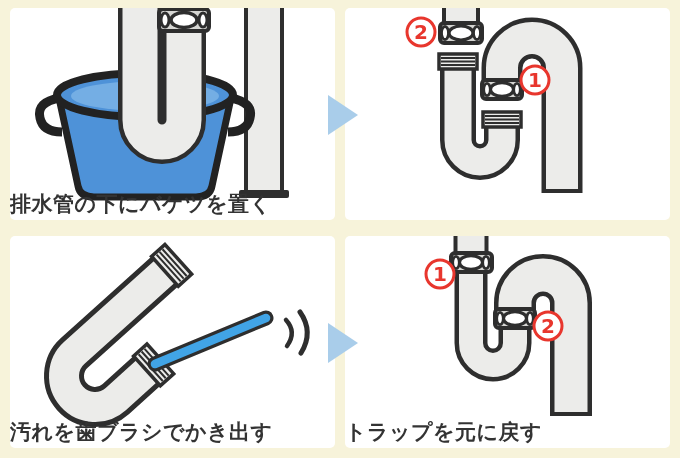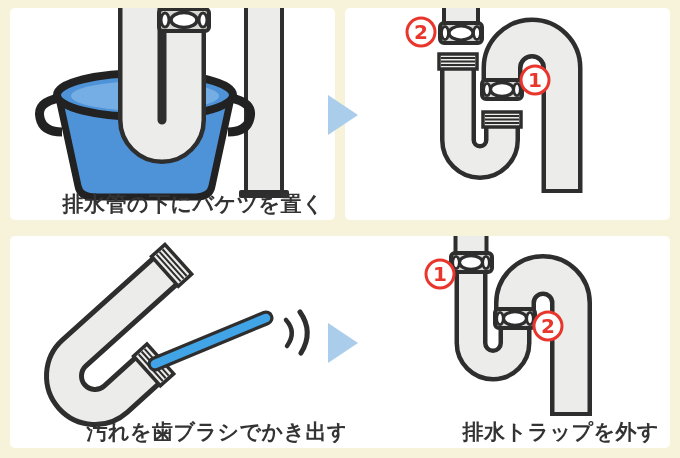--- a/index.html
+++ b/index.html
@@ -8,22 +8,22 @@
     background:#F7F3DA;
     font-family:"DejaVu Sans","Liberation Sans",sans-serif;
     overflow:hidden;
   }
   .panel{
     position:absolute;width:325px;height:212px;
     background:#FFFFFF;border-radius:5px;overflow:hidden;
   }
   .panel svg{position:absolute;left:0;top:0;}
   .caption{
-    position:absolute;left:0;right:11px;bottom:4px;
-    text-align:right;font-size:21px;font-weight:700;color:#333333;
+    position:absolute;left:0;right:0;bottom:4px;
+    text-align:left;font-size:21px;font-weight:700;color:#333333;
     letter-spacing:0.5px;line-height:1.1;
   }
   .arrow{
     position:absolute;width:0;height:0;z-index:5;
     border-top:20px solid transparent;
     border-bottom:20px solid transparent;
     border-left:30px solid #A9CDEA;
   }
   .arrow-1{left:328px;top:95px;}
   .arrow-2{left:328px;top:323px;}
@@ -105,21 +105,21 @@
       <circle cx="76" cy="24" r="14" fill="#FFFFFF" stroke="#E8362D" stroke-width="3"></circle>
       <text x="76" y="31" text-anchor="middle" font-size="20" font-weight="bold" fill="#E8362D">2</text>
     </g>
     <g>
       <circle cx="190" cy="72" r="14" fill="#FFFFFF" stroke="#E8362D" stroke-width="3"></circle>
       <text x="190" y="79" text-anchor="middle" font-size="20" font-weight="bold" fill="#E8362D">1</text>
     </g>
   </svg>
 </div>
 
-<div class="panel" style="left:10px;top:236px;padding-left:25px;">
+<div class="panel" style="left:10px;top:236px;">
   <svg width="325" height="212" viewBox="0 0 325 212">
     <g transform="translate(85,140) rotate(48)">
       <path d="M-31 -122 V0 A31 31 0 0 0 31 0 V-42" stroke="#2E2E2E" stroke-width="40" fill="none"></path>
       <path d="M-31 -122 V0 A31 31 0 0 0 31 0 V-42" stroke="#ECECEA" stroke-width="30" fill="none"></path>
       <g>
         <rect x="-51" y="-140" width="40" height="18" fill="#ECECEA" stroke="#2E2E2E" stroke-width="3.5"></rect>
         <path d="M-49 -135 H-13 M-49 -131 H-13 M-49 -127 H-13" stroke="#2E2E2E" stroke-width="2" fill="none"></path>
       </g>
       <g>
         <rect x="11" y="-60" width="40" height="18" fill="#ECECEA" stroke="#2E2E2E" stroke-width="3.5"></rect>
@@ -167,17 +167,17 @@
 
     <g>
       <circle cx="95" cy="38" r="14" fill="#FFFFFF" stroke="#E8362D" stroke-width="3"></circle>
       <text x="95" y="45" text-anchor="middle" font-size="20" font-weight="bold" fill="#E8362D">1</text>
     </g>
     <g>
       <circle cx="203" cy="90" r="14" fill="#FFFFFF" stroke="#E8362D" stroke-width="3"></circle>
       <text x="203" y="97" text-anchor="middle" font-size="20" font-weight="bold" fill="#E8362D">2</text>
     </g>
   </svg>
-  <div class="caption">排水トラップを外す</div>
+  <div class="caption">トラップを元に戻す</div>
 </div>
 
 <div class="arrow arrow-1"></div>
 <div class="arrow arrow-2"></div>
 
 </body></html>

